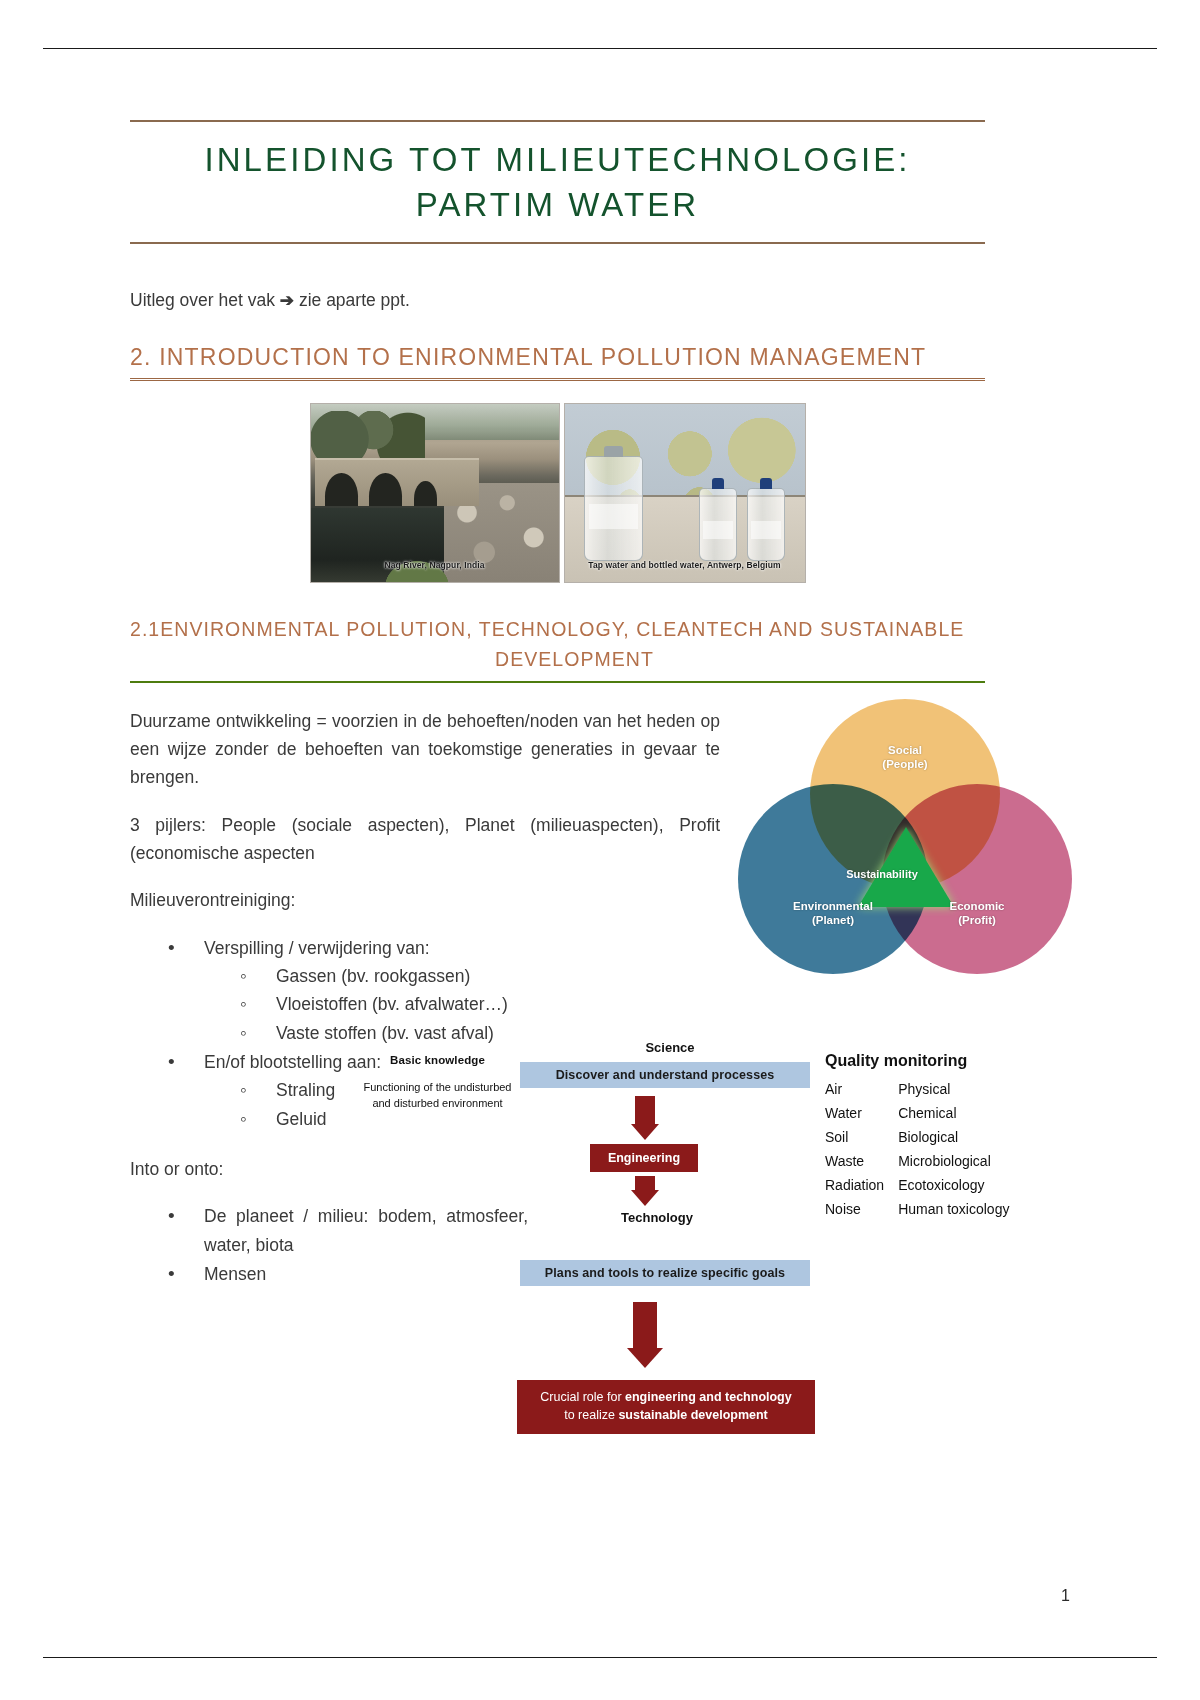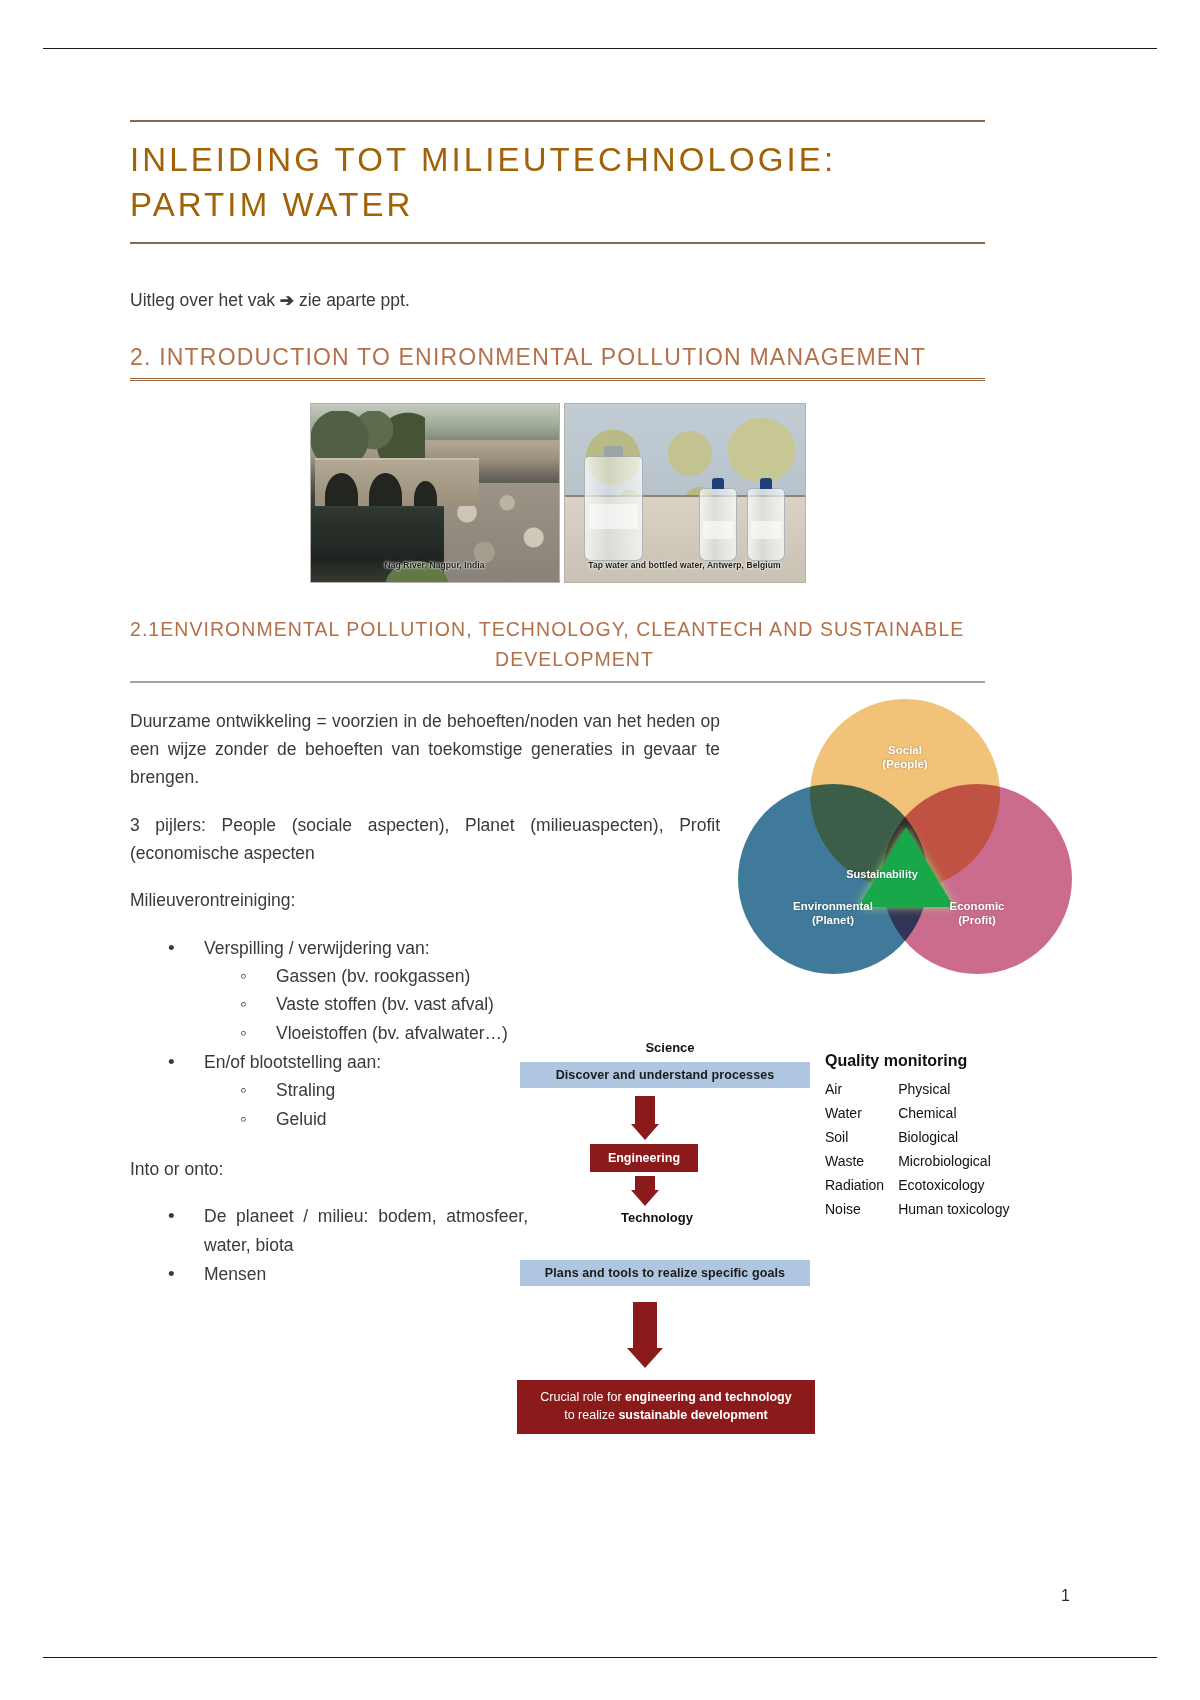--- a/index.html
+++ b/index.html
@@ -48,22 +48,22 @@
   
   .doc-title-wrap {
     border-top: 2.2px solid #8a6a4f;
     border-bottom: 2.2px solid #8a6a4f;
     padding: 16px 0 14px 0;
     margin-bottom: 42px;
   }
   .doc-title {
     font-size: 33px;
     letter-spacing: 3.1px;
-    color: #a16207;
-    text-align: left;
+    color: #14532d;
+    text-align: center;
     line-height: 1.36;
     font-weight: 400;
   }
 
   
   .h1 {
     font-size: 23px;
     letter-spacing: 1.2px;
     color: #b3704a;
     font-weight: 400;
@@ -210,21 +210,21 @@
 
   
   .h2 {
     font-size: 19.5px;
     letter-spacing: 1.05px;
     color: #b3704a;
     font-weight: 400;
     line-height: 1.52;
     text-align: justify;
     padding-bottom: 6px;
-    border-bottom: 2px solid #a3a3a3;
+    border-bottom: 2px solid #4d7c0f;
     margin-bottom: 24px;
   }
   .h2 .num { margin-right: 0; }
   .h2 .l2 { display:block; padding-left: 34px; text-align: center; }
 
   
   .cols { position: relative; }
   .text-col { width: 590px; }
 
   ul.b1 {
@@ -559,22 +559,22 @@
 
         <p class="para">Duurzame ontwikkeling = voorzien in de behoeften/noden van het heden op een wijze zonder de behoeften van toekomstige generaties in gevaar te brengen.</p>
         <p class="para">3 pijlers: People (sociale aspecten), Planet (milieuaspecten), Profit (economische aspecten</p>
         <p class="para">Milieuverontreiniging:</p>
 
         <ul class="b1">
           <li>
             <span>Verspilling / verwijdering van:</span>
             <ul class="b2">
               <li>Gassen (bv. rookgassen)</li>
+              <li class="just">Vloeistoffen (bv. afvalwater…)</li>
               <li class="just">Vaste stoffen (bv. vast afval)</li>
-              <li class="just">Vloeistoffen (bv. afvalwater…)</li>
             </ul>
           </li>
           <li>
             <span>En/of blootstelling aan:</span>
             <ul class="b2">
               <li>Straling</li>
               <li>Geluid</li>
             </ul>
           </li>
         </ul>
@@ -585,20 +585,24 @@
           <li class="just">De planeet / milieu: bodem, atmosfeer, water, biota</li>
           <li>Mensen</li>
         </ul>
 
       </div>
     </div>
   </div>
 
   <div class="flowdiag">
 
+    <div class="fd-col-basic">
+      <div class="fd-head">Basic knowledge</div>
+      <div class="fd-sub">Functioning of the undisturbed and disturbed environment</div>
+    </div>
 
     <div class="fd-science-head">Science</div>
     <div class="fd-box-blue fd-b1">Discover and understand processes</div>
 
     <div class="fd-arrow fd-a1">
       <div class="shaft"></div>
       <div class="headt"></div>
     </div>
 
     <div class="fd-eng">Engineering</div>

